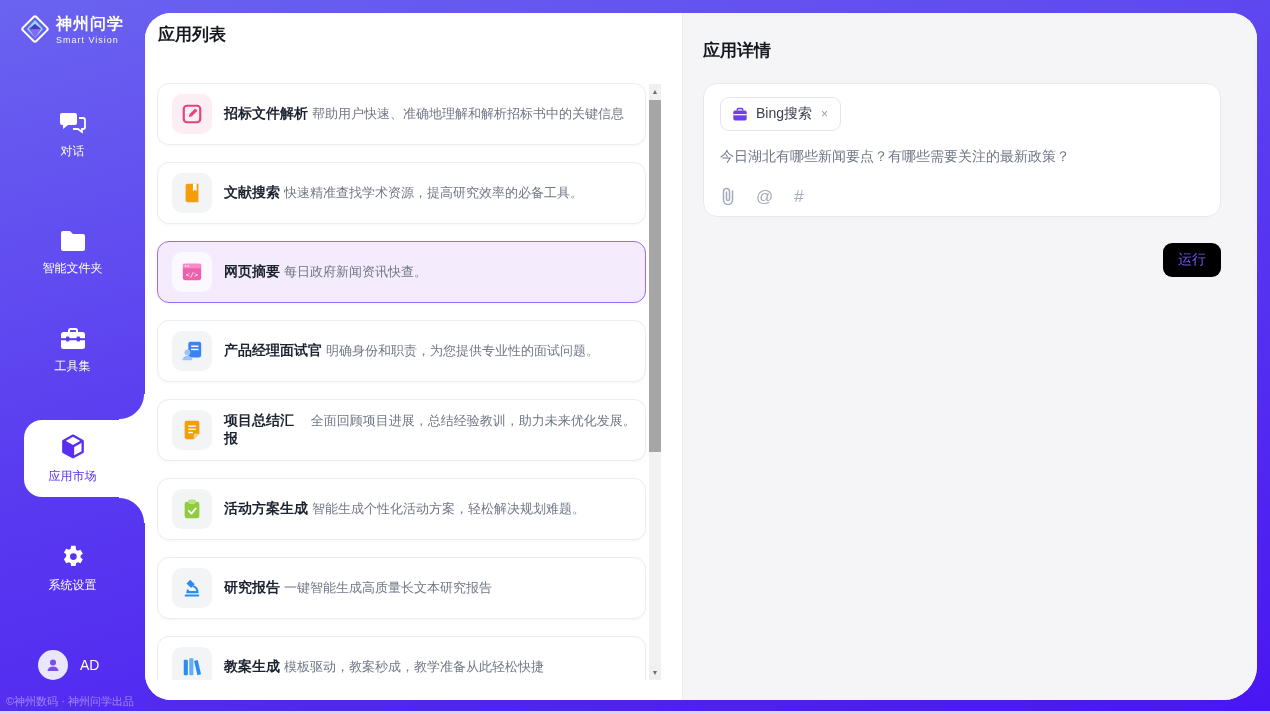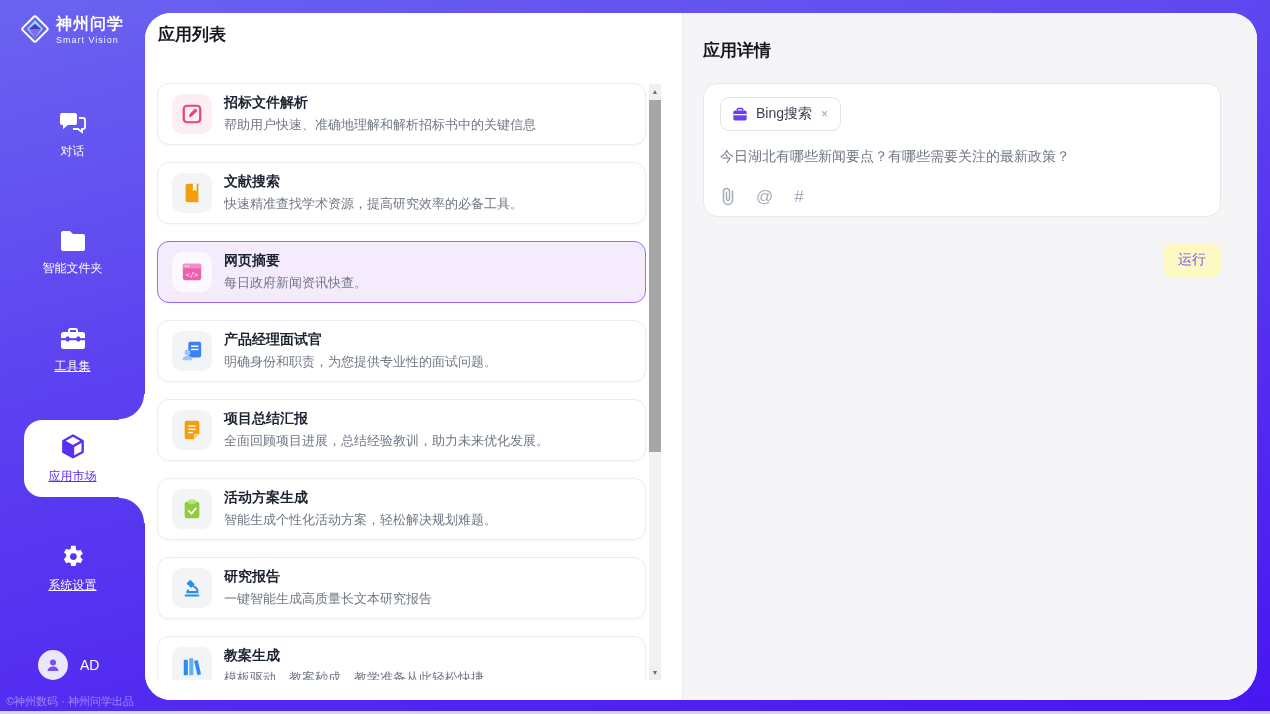--- a/index.html
+++ b/index.html
@@ -11,21 +11,21 @@
   }
   .bottom-strip{position:absolute;left:0;bottom:0;width:100%;height:3px;background:#d6d6ec;}
 
   
   .sidebar{position:absolute;left:0;top:0;width:145px;height:100%;color:#fff;}
   .logo{position:absolute;top:12px;left:18px;display:flex;align-items:center;gap:4px;}
   .logo-title{font-size:16px;font-weight:bold;letter-spacing:1px;}
   .logo-sub{font-size:9px;letter-spacing:1px;opacity:.95;}
   .nav-item{position:absolute;left:0;width:145px;display:flex;flex-direction:column;align-items:center;gap:7px;cursor:pointer;}
   .nav-label{font-size:12px;color:#fff;}
-  .nav-label.underlined{text-decoration:underline;}
+  .nav-label.underlined{}
   .nav-bubble{position:absolute;left:24px;right:0;top:420px;height:77px;background:#fff;border-radius:18px 0 0 18px;}
   .nav-bubble::before{content:'';position:absolute;right:0;top:-26px;width:26px;height:26px;
     background:radial-gradient(circle 26px at 0 0, rgba(0,0,0,0) 24.5px, #fff 25.5px);}
   .nav-bubble::after{content:'';position:absolute;right:0;top:77px;width:26px;height:26px;
     background:radial-gradient(circle 26px at 0 100%, rgba(0,0,0,0) 24.5px, #fff 25.5px);}
   .nav-item.active{top:433px;}
   .nav-item.active .nav-label{color:#5b2ff0;}
   .user-row{position:absolute;left:38px;bottom:34px;display:flex;align-items:center;gap:12px;cursor:pointer;}
   .avatar{width:30px;height:30px;border-radius:50%;background:#eae6fb;display:flex;align-items:center;justify-content:center;}
   .user-name{font-size:14px;color:#fff;}
@@ -37,21 +37,21 @@
   .list-panel{width:537px;position:relative;background:#fff;}
   .panel-title{font-size:17px;font-weight:bold;color:#15181f;}
   .list-panel .panel-title{position:absolute;top:10px;left:13px;}
   .cards{position:absolute;top:70px;left:12px;width:489px;bottom:20px;display:flex;flex-direction:column;gap:17px;overflow:hidden;}
   .card{flex:0 0 62px;background:#fff;border:1px solid #ececf2;border-radius:12px;display:flex;align-items:center;
     padding:0 14px;gap:12px;box-shadow:0 1px 3px rgba(30,30,60,.04);cursor:pointer;}
   .card.selected{background:#f4ecfd;border:1.5px solid #9b6bf5;}
   .app-icon{width:40px;height:40px;border-radius:10px;background:#f3f4f6;display:flex;align-items:center;justify-content:center;flex:0 0 40px;}
   .card.selected .app-icon{background:#fbf8fe;}
   .app-icon.pinkbg{background:#fdeef3;}
-  .card-texts{display:flex;flex-direction:column;gap:4px;min-width:0;}
+  .card-texts{display:flex;flex-direction:row;gap:4px;min-width:0;}
   .card-title{font-size:14px;font-weight:bold;color:#1c2330;}
   .card-desc{font-size:13px;color:#707786;white-space:nowrap;overflow:hidden;}
 
   
   .scrollbar{position:absolute;top:71px;right:21px;bottom:20px;width:12px;background:#f2f2f2;}
   .sb-btn{position:absolute;left:0;width:12px;height:15px;background:#f0f0f0;color:#6e6e6e;font-size:7px;
     display:flex;align-items:center;justify-content:center;cursor:pointer;}
   .sb-btn.up{top:0;}
   .sb-btn.down{bottom:0;}
   .sb-thumb{position:absolute;left:0;top:16px;width:12px;height:352px;background:#a6a6a6;cursor:grab;}
@@ -59,21 +59,21 @@
   
   .detail-panel{flex:1;background:#f5f5f8;border-left:1px solid #ebebf0;position:relative;padding:26px 36px 0 20px;}
   .composer{margin-top:21px;height:134px;background:#fff;border:1px solid #e7e7ee;border-radius:14px;position:relative;padding:13px 16px;}
   .chip{display:inline-flex;align-items:center;gap:8px;border:1px solid #e3e3ec;border-radius:9px;padding:7px 11px;background:#fff;cursor:default;}
   .chip-label{font-size:14px;color:#3a4150;}
   .chip-close{font-size:12px;color:#9aa0ae;cursor:pointer;padding:0 1px;}
   .query-text{margin-top:17px;font-size:14px;color:#6f7685;}
   .composer-tools{position:absolute;left:17px;bottom:11px;display:flex;align-items:center;gap:21px;color:#a6abbb;}
   .tool-glyph{font-size:17px;cursor:pointer;line-height:1;}
   .run-row{display:flex;justify-content:flex-end;margin-top:26px;}
-  .run-btn{background:#fef9c3;color:#7a56f2;border:none;border-radius:9px;padding:8px 15px;font-size:14px;cursor:pointer;
+  .run-btn{background:#000000;color:#7a56f2;border:none;border-radius:9px;padding:8px 15px;font-size:14px;cursor:pointer;
     font-family:"Liberation Sans","DejaVu Sans",sans-serif;}
 
   svg{display:block;}
 </style>
 </head>
 <body>
 
 <div class="sidebar">
   <div class="logo">
     <span>

